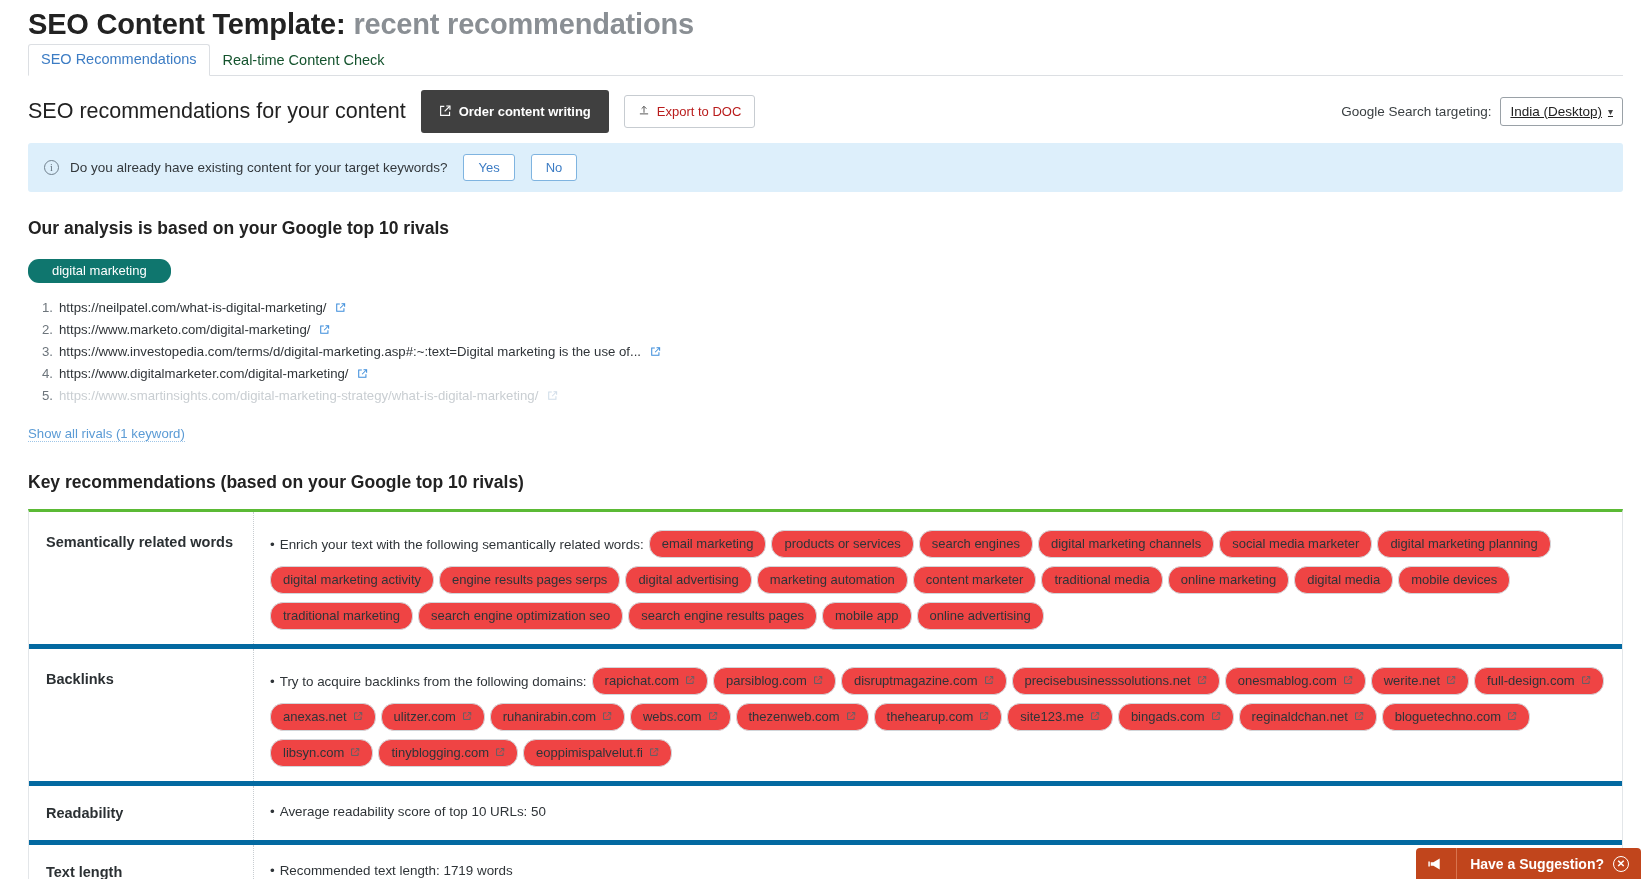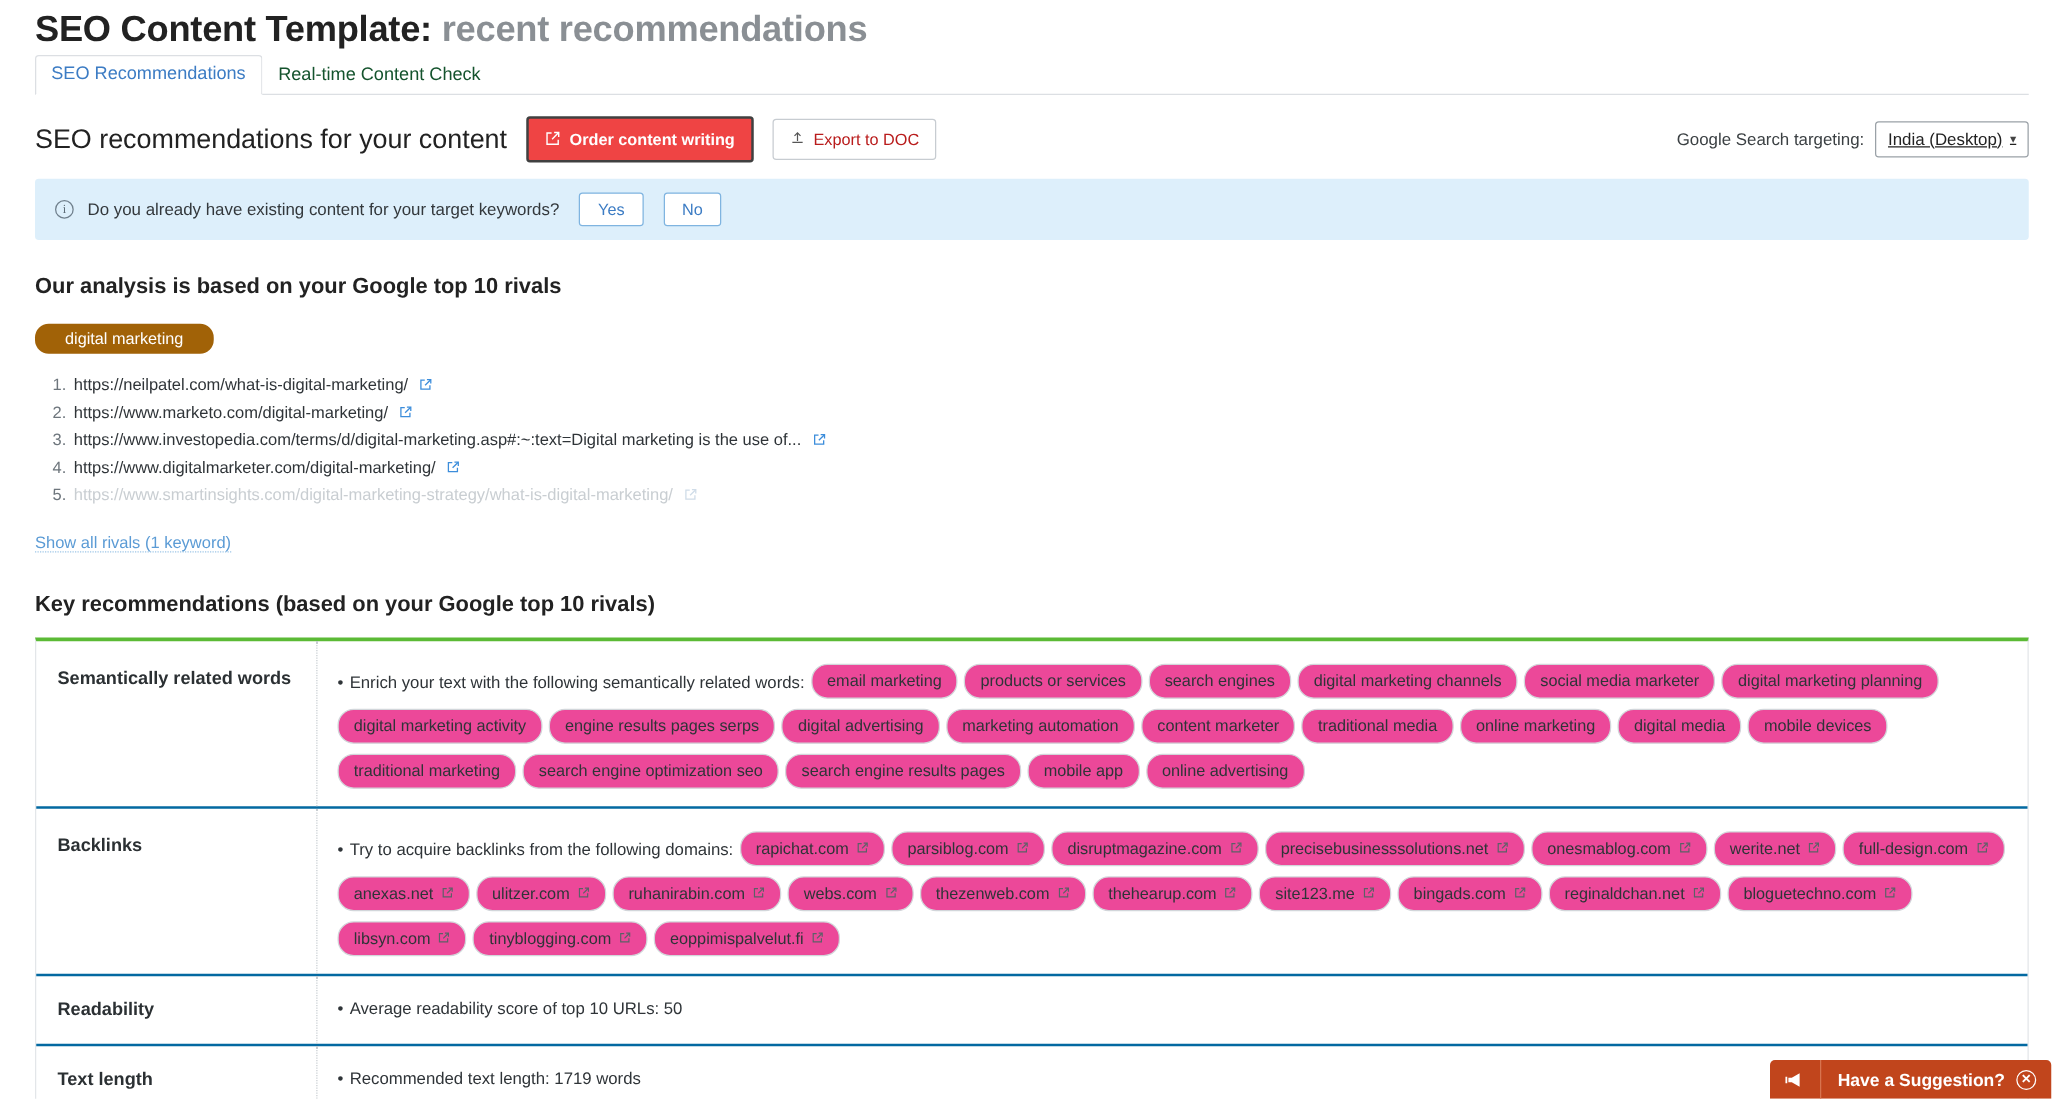--- a/index.html
+++ b/index.html
@@ -76,26 +76,26 @@
     display: inline-flex;
     align-items: center;
     gap: 7px;
     font-size: 13px;
     border-radius: 3px;
     cursor: pointer;
     white-space: nowrap;
     line-height: 1;
   }
   .btn-green {
-    background: #ef4444;
+    background: #404040;
     color: #fff;
     padding: 9px 13px;
     font-weight: bold;
     margin-left: 15px;
-    border: 2px solid #404040;
+    border: 5px solid #404040;
   }
   .btn-white {
     background: #fff;
     color: #b91c1c;
     padding: 8px 13px;
     border: 1px solid #c7ccd1;
     margin-left: 15px;
   }
   .targeting {
     margin-left: auto;
@@ -156,21 +156,21 @@
   
   .analysis-title {
     margin-top: 26px;
     font-size: 17.5px;
     font-weight: bold;
     color: #222;
   }
   .kw-chip {
     display: inline-block;
     margin-top: 20px;
-    background: #a16207;
+    background: #0f766e;
     color: #fff;
     font-size: 13px;
     border-radius: 11px;
     padding: 4px 24px 5px;
   }
   ol.rivals {
     list-style: none;
     margin: 14px 0 0 0;
     padding: 0;
     counter-reset: rv;
@@ -214,21 +214,21 @@
     color: #222;
   }
   .rec-table {
     margin-top: 16px;
     border: 1px solid #e3e6e9;
     border-top: 3px solid #5bba35;
     background: #fff;
   }
   .rec-row {
     display: flex;
-    border-bottom: 2px solid #0369a1;
+    border-bottom: 5px solid #0369a1;
   }
   .rec-row:last-child { border-bottom: none; }
   .rec-label {
     width: 225px;
     flex: none;
     padding: 22px 0 18px 17px;
     font-size: 14.5px;
     font-weight: bold;
     color: #2b3033;
     border-right: 1px dotted #c8cdd1;
@@ -247,21 +247,21 @@
     color: #2f3438;
     white-space: nowrap;
   }
   .bullet { color: #2f3438; margin-right: 5px; }
   .tag {
     border: 1px solid #d2d6da;
     border-radius: 13px;
     padding: 5px 12px 6px;
     font-size: 13px;
     color: #2f3438;
-    background: #ec4899;
+    background: #ef4444;
     white-space: nowrap;
     cursor: pointer;
     line-height: 15px;
   }
   .tag.link {
     display: inline-flex;
     align-items: center;
     gap: 6px;
   }
   .plain-line {

